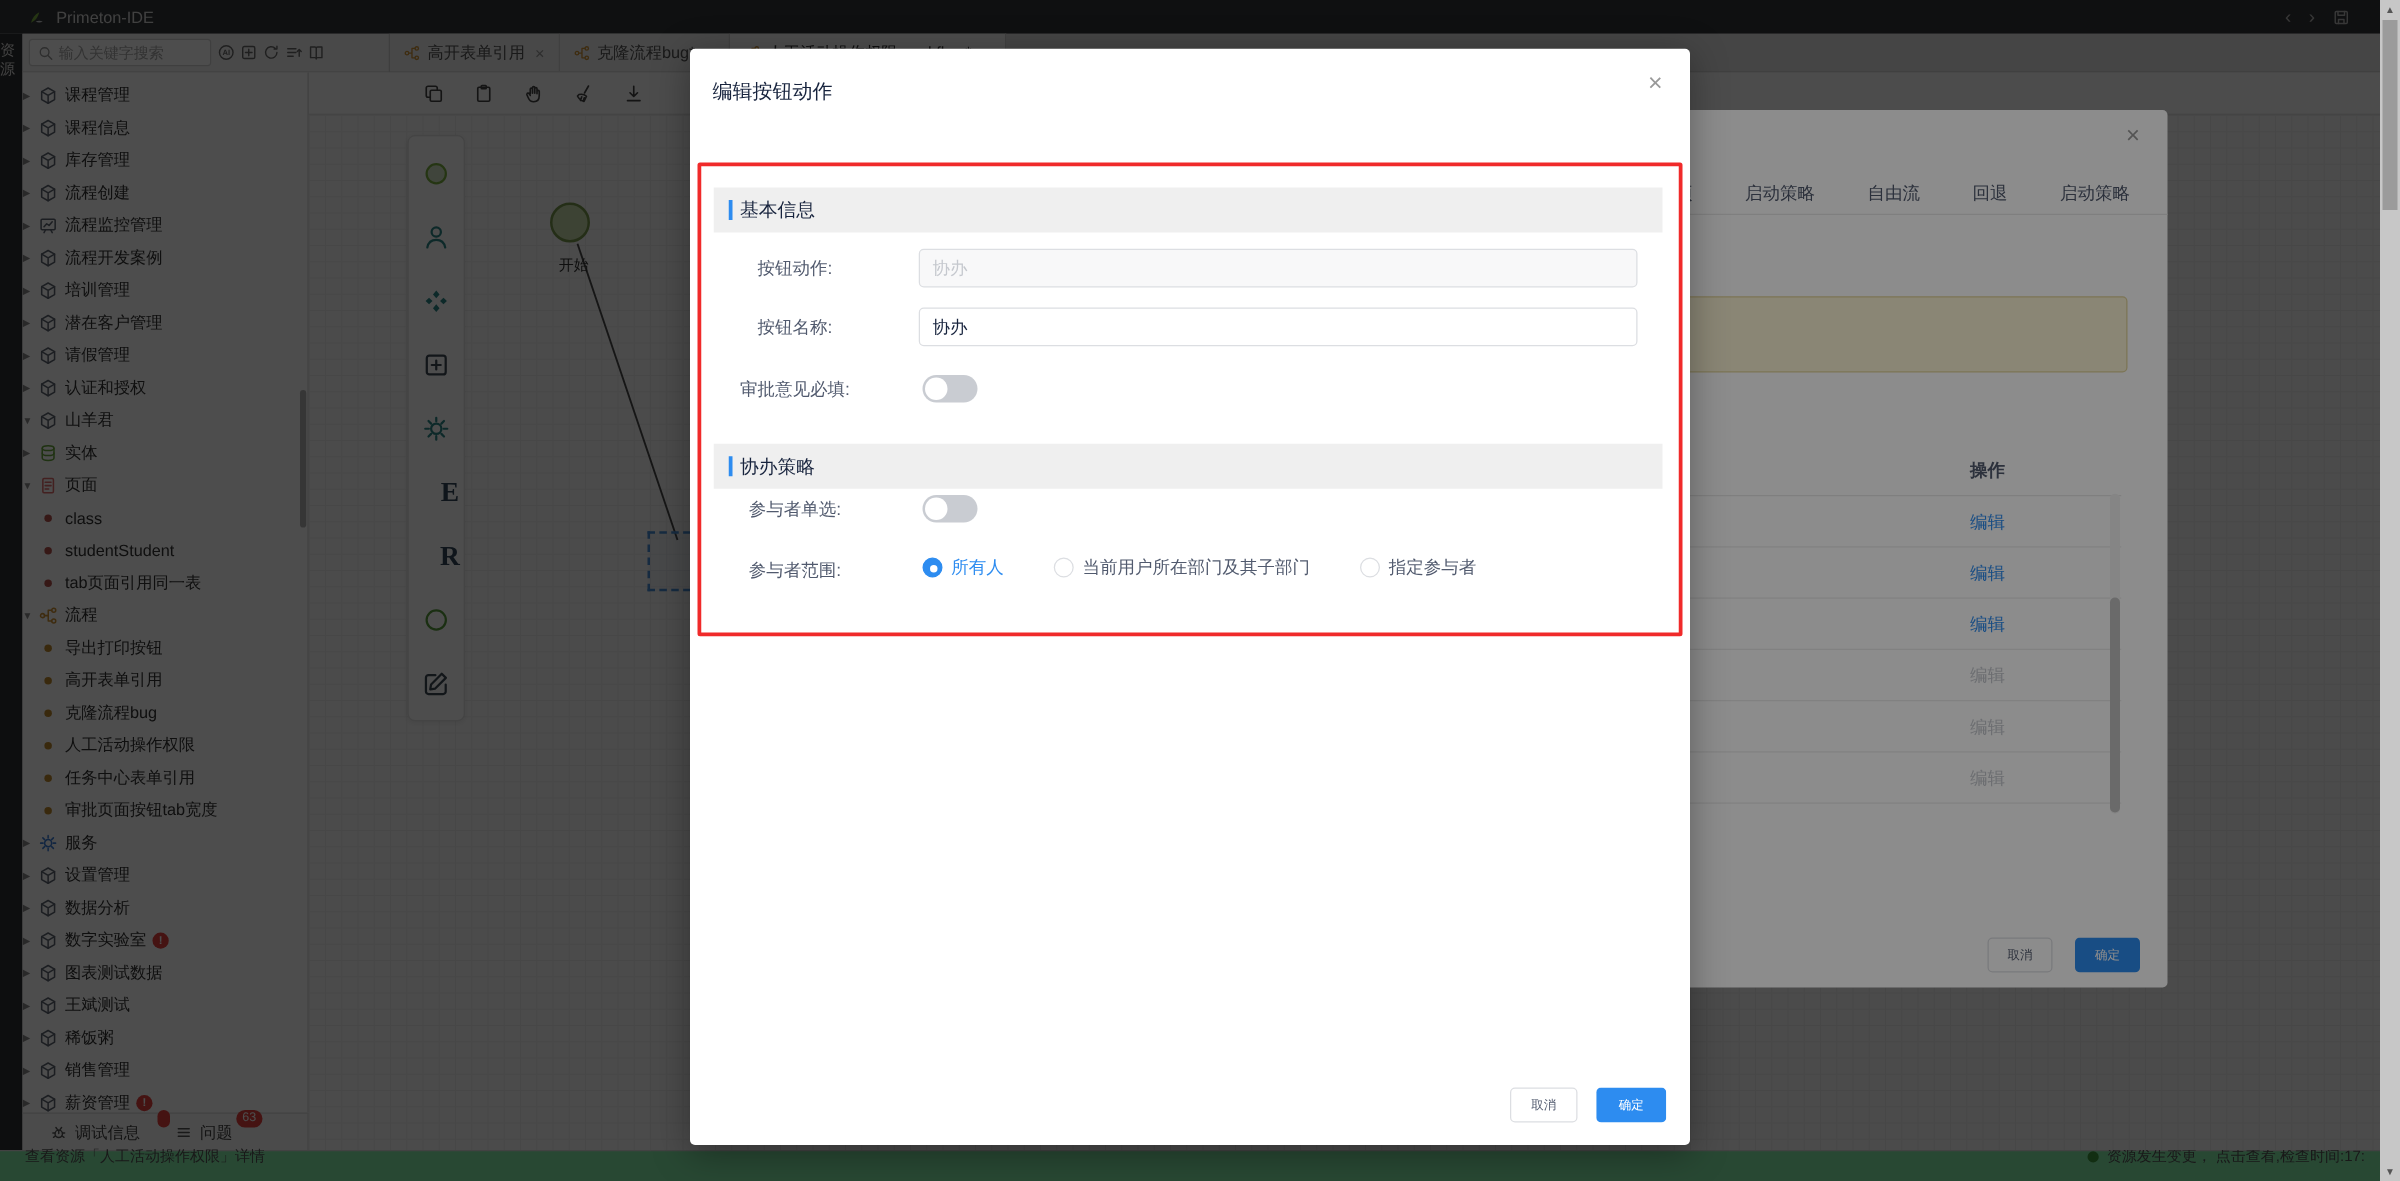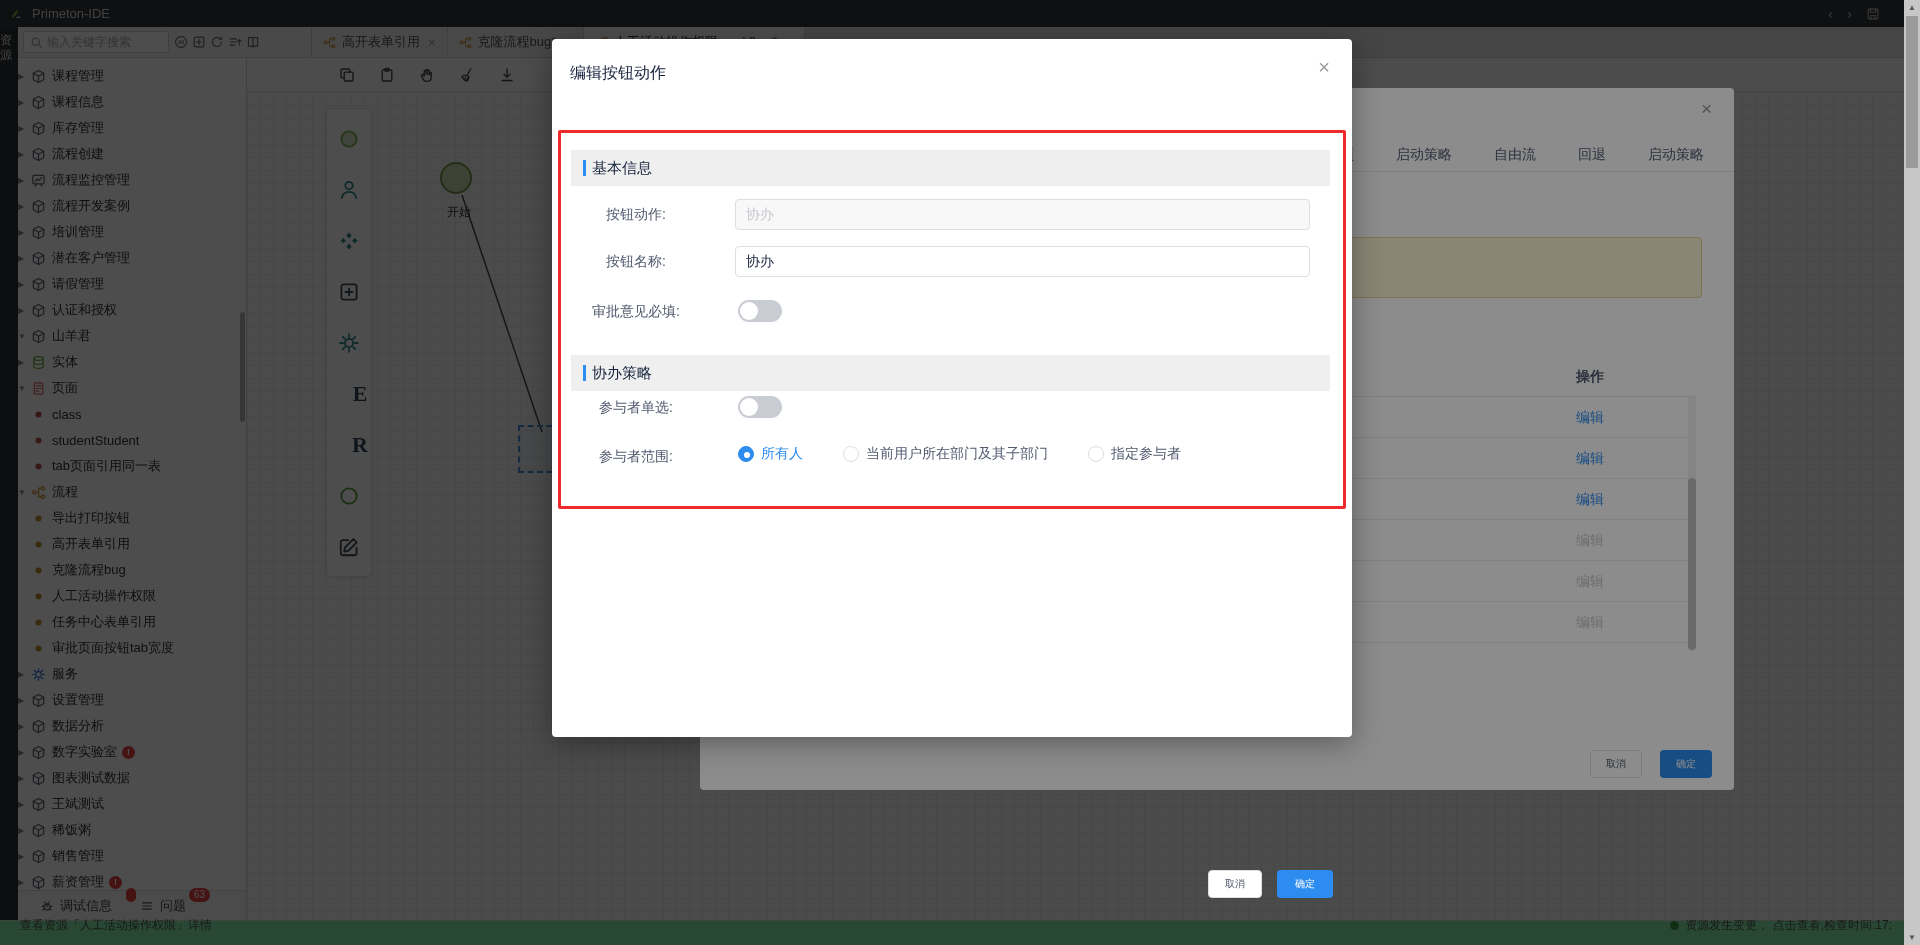--- a/index.html
+++ b/index.html
@@ -6,21 +6,21 @@
   html,body{width:1920px;height:945px;overflow:hidden;background:#222}
   #root{position:relative;width:1920px;height:945px;overflow:hidden;background:#fff;
         font-family:"Liberation Sans","DejaVu Sans",sans-serif;color:#333}
   svg.ic{width:16px;height:16px;flex:none;display:inline-block;vertical-align:middle}
   symbol .sv{stroke:currentColor;fill:none;stroke-width:1.3;stroke-linecap:round;stroke-linejoin:round}
   symbol .fl{fill:currentColor;stroke:none}
   symbol .tx{fill:currentColor;stroke:none;font-size:7px;font-weight:bold}
 
   
   .titlebar{position:absolute;left:0;top:0;width:1904px;height:27px;background:#35373a;
-            display:flex;align-items:center;padding-left:9px;color:#d8d8d8}
+            display:flex;align-items:center;padding-left:22px;color:#d8d8d8}
   .titlebar .logo{width:15px;height:15px;margin-right:8px;color:#7cb342}
   .titlebar .apptitle{font-size:13px}
   .tb-right{position:absolute;right:24px;top:0;height:27px;display:flex;align-items:center;gap:14px;color:#b9b9b9}
   .tb-right .nav{font-size:15px;line-height:27px;cursor:default}
   .tb-right svg.ic{width:14px;height:14px}
 
   .activitybar{position:absolute;left:0;top:27px;width:18px;bottom:25px;background:#2f3133}
   .activitybar .vlabel{display:block;width:18px;padding-top:6px;text-align:left;font-size:12px;
                        color:#ddd;line-height:15px;word-break:break-all}
 
@@ -98,21 +98,21 @@
   .bd-row{height:41px;line-height:41px;border-bottom:1px solid #ececec;padding-left:456px;font-size:14px}
   .edit-link{color:#2d8cf0}
   .edit-link.disabled{color:#c5c8ce}
   .bd-scroll-track{position:absolute;left:988px;top:307px;width:8px;height:256px;background:#f3f3f3;border-radius:4px}
   .bd-scroll-thumb{position:absolute;left:0;top:83px;width:8px;height:172px;background:#c1c1c1;border-radius:4px}
   .bd-footer{position:absolute;right:22px;top:662px;display:flex;gap:18px}
   .btn{height:28px;padding:0 15px;border-radius:4px;font-size:10px;display:flex;align-items:center;justify-content:center;cursor:pointer}
   .btn.plain{background:#fff;border:1px solid #dcdee2;color:#515a6e}
   .btn.primary{border:1px solid transparent;color:#fff}
 
-  .modal{position:absolute;left:552px;top:39px;width:800px;height:698px;background:#fff;border-radius:4px;z-index:40;
+  .modal{position:absolute;left:552px;top:39px;width:800px;height:877px;background:#fff;border-radius:4px;z-index:40;
          box-shadow:0 6px 30px rgba(0,0,0,.35)}
   .m-title{position:absolute;left:18px;top:24px;font-size:16px;color:#17233d}
   .m-close{position:absolute;right:22px;top:18px;font-size:20px;color:#999;line-height:20px}
   .m-redbox{position:absolute;left:6px;top:91px;width:788px;height:379px;border:3px solid #f02a2a;border-radius:2px}
   .m-section{position:absolute;left:19px;width:759px;height:36px;background:#efefef;display:flex;align-items:center}
   .m-section .accent{width:3px;height:16px;margin:0 6px 0 12px}
   .m-section .stitle{font-size:15px;font-weight:normal;color:#17233d}
   .m-label{position:absolute;left:0;width:168px;text-align:center;font-size:14px;color:#515a6e}
   .m-input{position:absolute;left:183px;width:575px;height:31px;border:1px solid #dcdee2;border-radius:4px;
            font-size:14px;padding:0 10px;color:#17233d;outline:none;background:#fff}

